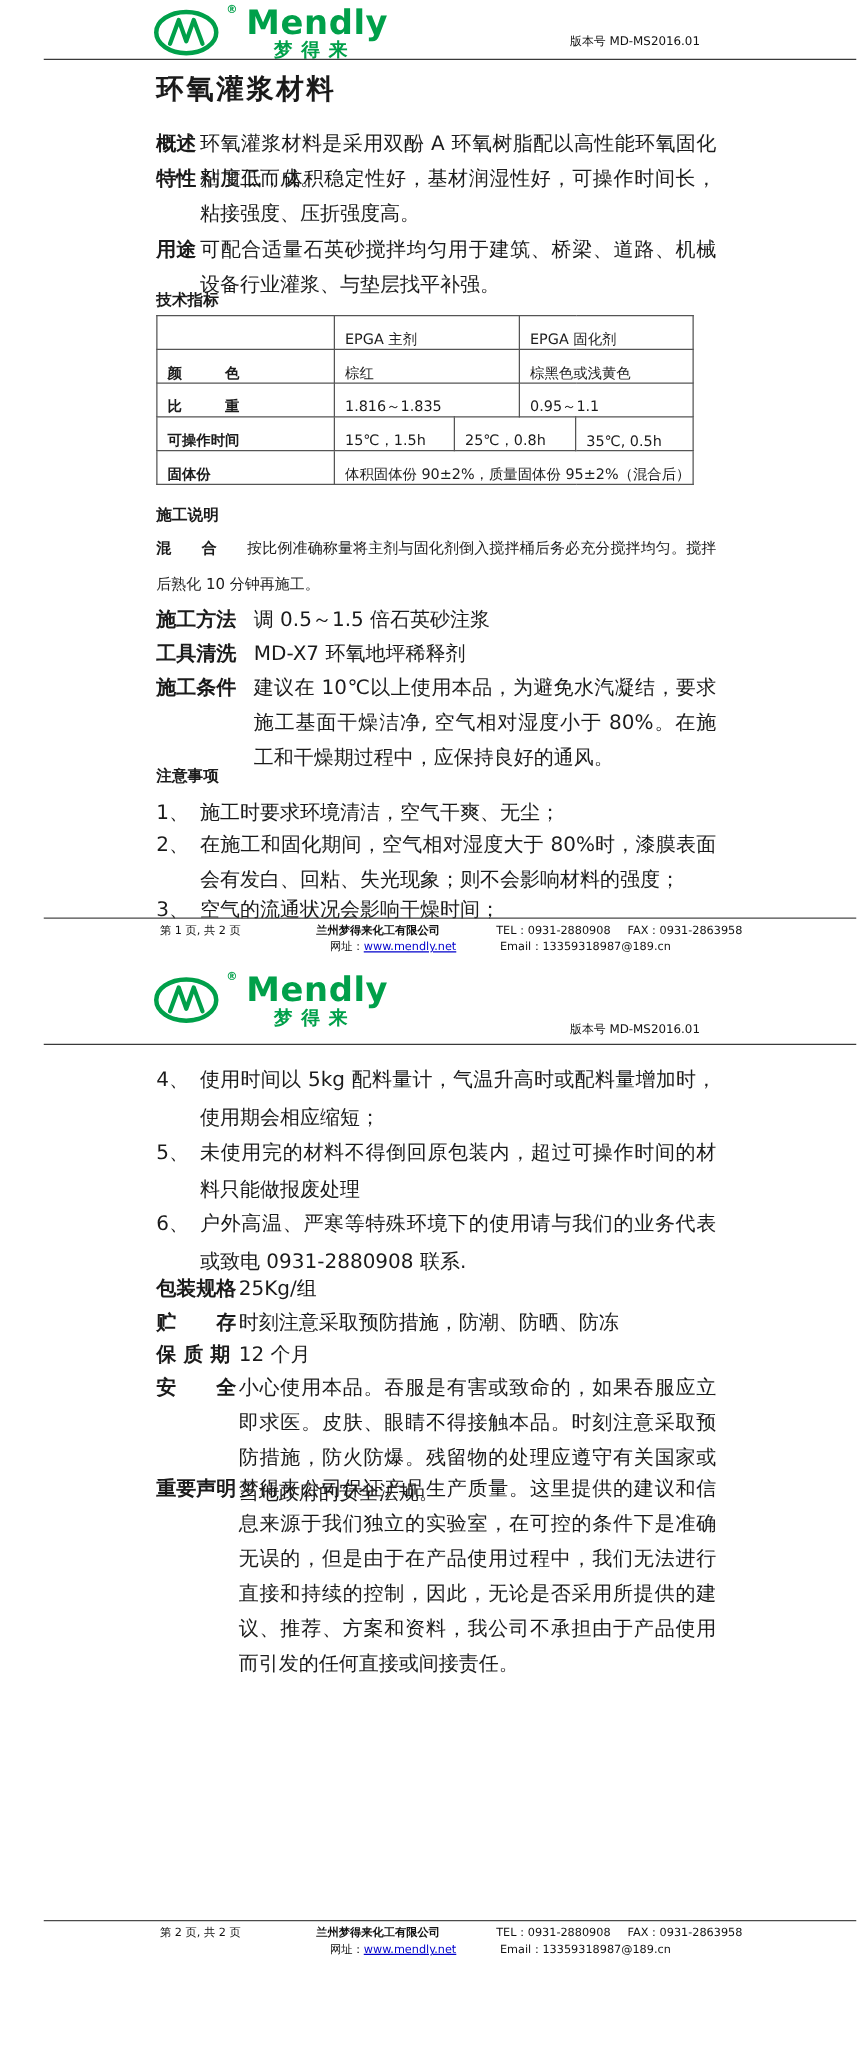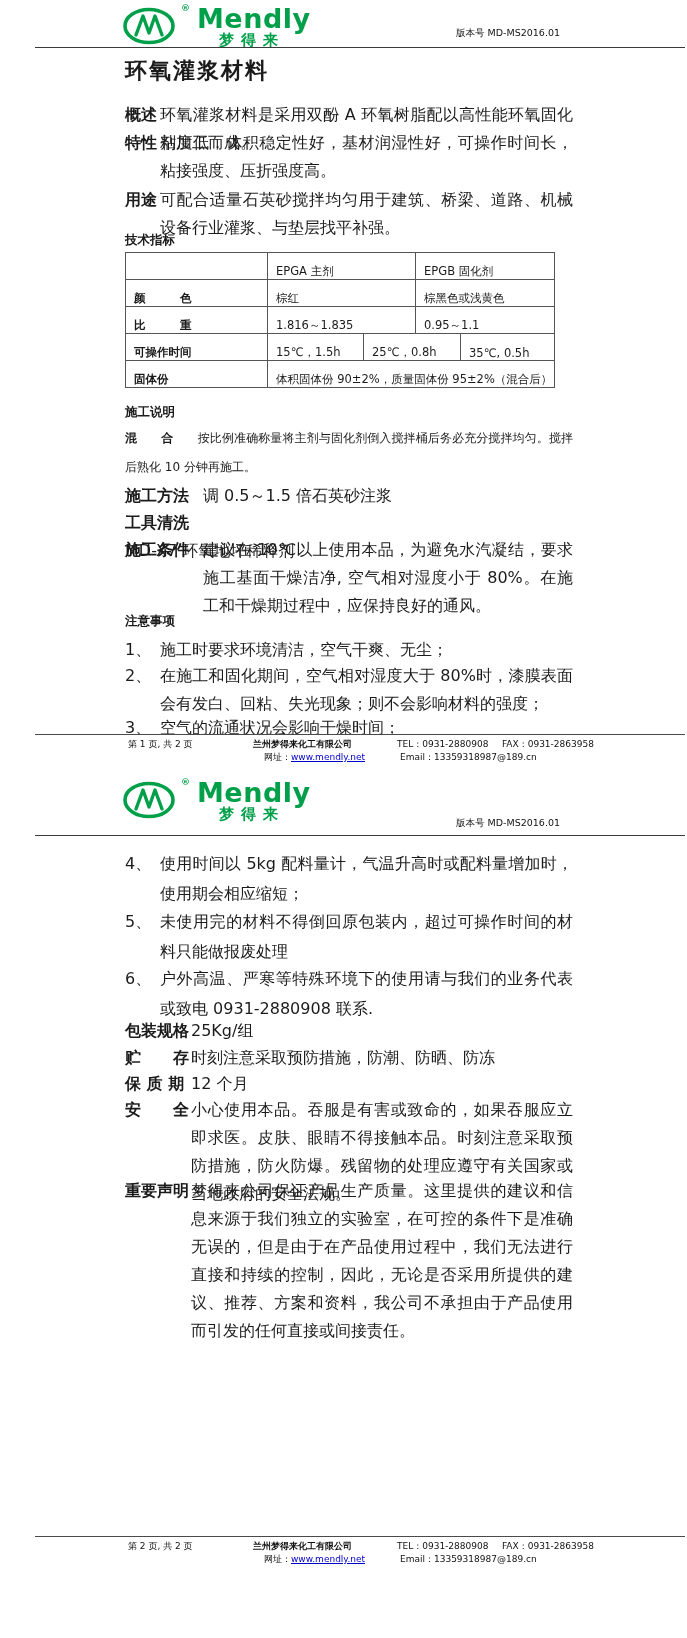--- a/index.html
+++ b/index.html
@@ -81,21 +81,21 @@
       <col style="width:142px">
         <col style="width:96px">
         <col style="width:52px">
         <col style="width:45px">
         <col style="width:94px">
     </colgroup>
     <tbody>
         <tr>
       <td class="tl"></td>
       <td colspan="2">EPGA 主剂</td>
-      <td colspan="2">EPGB 固化剂</td>
+      <td colspan="2">EPGA 固化剂</td>
     </tr>
     <tr>
       <td class="tl">颜　　　色</td>
       <td colspan="2">棕红</td>
       <td colspan="2">棕黑色或浅黄色</td>
     </tr>
     <tr>
       <td class="tl">比　　　重</td>
       <td colspan="2">1.816～1.835</td>
       <td colspan="2">0.95～1.1</td>
@@ -114,21 +114,21 @@
     </table>
 
   <div class="abs heading" style="top:404px;">施工说明</div>
 
   <div class="abs inlinepara lh29" style="top:424px;"><span class="lbl">混　　合</span><span>　　</span><span>按比例准确称量将主剂与固化剂倒入搅拌桶后务必充分搅拌均匀。搅拌后熟化 10 分钟再施工。</span></div>
 
   <div class="abs row lh28" style="top:482px;">
     <span class="lbl w-constr">施工方法</span>
     <span class="txt" style="text-align:left;">调 0.5～1.5 倍石英砂注浆</span>
   </div>
-  <div class="abs row lh28" style="top:509px;flex-direction:column;">
+  <div class="abs row lh28" style="top:509px;">
     <span class="lbl w-constr">工具清洗</span>
     <span class="txt" style="text-align:left;">MD-X7 环氧地坪稀释剂</span>
   </div>
   <div class="abs row lh28" style="top:536px;">
     <span class="lbl w-constr">施工条件</span>
     <span class="txt">建议在 10℃以上使用本品，为避免水汽凝结，要求施工基面干燥洁净, 空气相对湿度小于 80%。在施工和干燥期过程中，应保持良好的通风。</span>
   </div>
 
   <div class="abs heading" style="top:613px;">注意事项</div>
 

